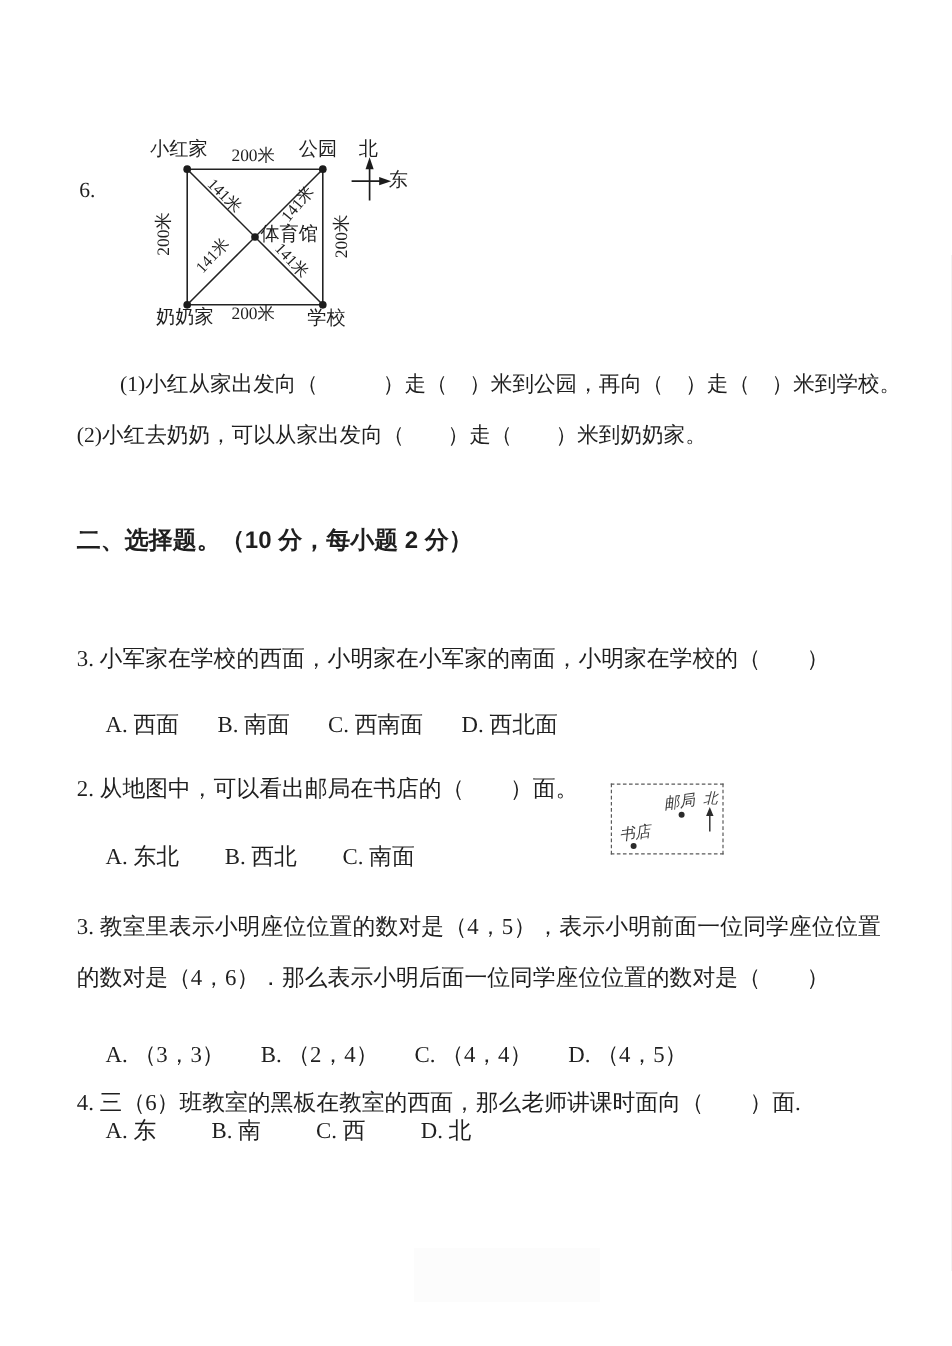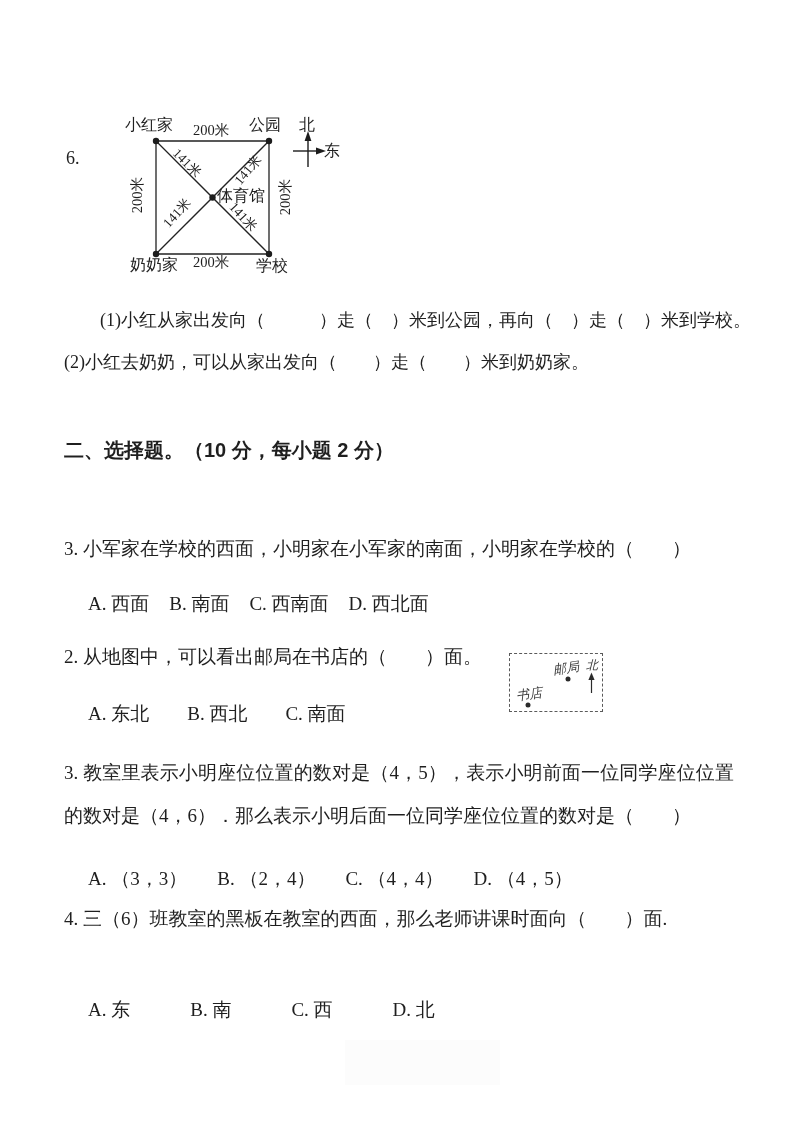--- a/index.html
+++ b/index.html
@@ -41,24 +41,24 @@
   .q1t { top:536px; }
   .q2t { top:644px; }
   .q3t {
     left:64px; top:751px; width:670px;
     font-size:19px; line-height:43px;
     text-align:justify; white-space:normal;
   }
   .q4t { top:906px; }
 
   .opts { left:88px; display:flex; font-size:19px; white-space:nowrap; }
-  .o1 { top:591px; gap:20px;text-align:right; }
+  .o1 { top:591px; gap:32px;text-align:right; }
   .o2 { top:701px; gap:38px; }
   .o3 { top:866px; gap:30px;font-family:Liberation Serif, serif; }
-  .o4 { top:997px; gap:60px;align-items:flex-end; }
+  .o4 { top:929px; gap:46px;align-items:flex-end; }
 
   
   .minimap {
     left:509px; top:653px; width:94px; height:59px;
     border:1px dashed #5a5a5a;
     box-sizing:border-box;
   }
   .mlabel {
     position:absolute;
     transform:translate(-50%,-50%) rotate(var(--r,0deg));

